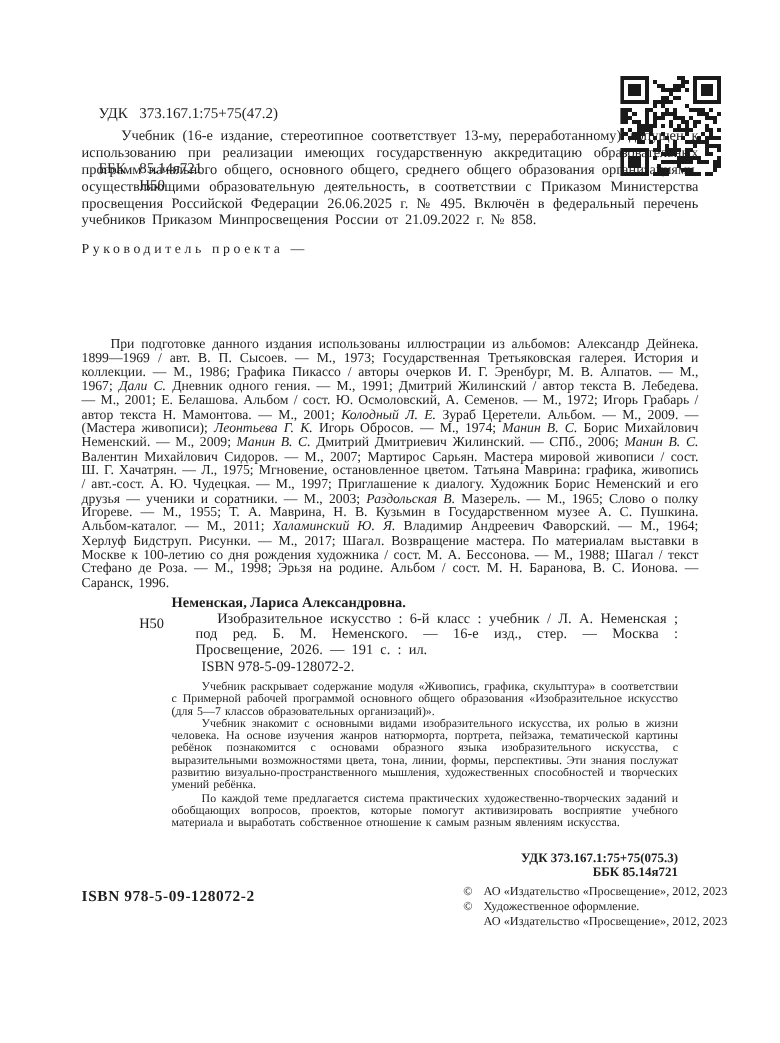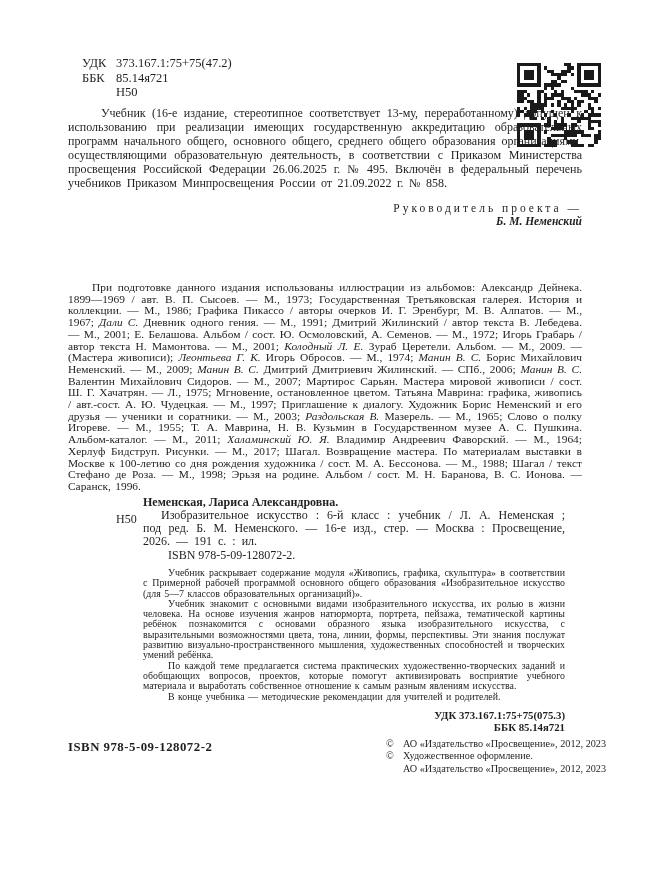--- a/index.html
+++ b/index.html
@@ -4,40 +4,40 @@
 <style>
   html,body{margin:0;padding:0;background:#ffffff;}
   .page{
     position:relative;width:650px;height:869px;background:#ffffff;overflow:hidden;
     font-family:"Liberation Serif","DejaVu Serif",serif;color:#1f1f1f;
   }
   .abs{position:absolute;}
   
   .top-codes{top:56px;left:82px;font-size:12.5px;line-height:14.5px;}
   .top-codes .row{white-space:nowrap;}
-  .top-codes .lbl{display:inline-block;width:34px;}
+  .top-codes .lbl{display:inline-block;width:34px;margin-top:31px;}
   .top-codes .h50{padding-left:34px;}
   
   .qr{top:62px;left:517px;width:84px;height:86px;}
   
   .admission{top:106px;left:68px;width:514px;font-size:12px;line-height:14.1px;
     text-align:justify;text-indent:33px;word-spacing:2.5px;hyphens:auto;}
   
-  .leader{top:202px;left:68px;width:514px;text-align:right;font-size:11.5px;line-height:13.4px;}
+  .leader{top:202px;left:68px;width:514px;text-align:left;font-size:11.5px;line-height:13.4px;}
   .leader .title{letter-spacing:3px;}
   .leader .name{font-weight:bold;font-style:italic;}
   
   .illustr{top:282px;left:68px;width:514px;font-size:11.4px;line-height:11.7px;
     text-align:justify;text-indent:24px;word-spacing:1.5px;hyphens:auto;}
   
   .card{top:496px;left:116px;width:449px;}
   .card-code{position:absolute;left:0;top:16px;font-size:12px;}
   .card-body{margin-left:27px;font-size:12px;line-height:13px;}
   .card-author{font-weight:bold;}
-  .card-desc{text-align:justify;text-indent:18px;word-spacing:3px;}
+  .card-desc{text-align:justify;text-indent:18px;word-spacing:3px;margin-left:20px;}
   .card-isbn{padding-left:25px;margin-top:1px;}
   .annot{margin-top:6px;font-size:9.9px;line-height:10.3px;}
   .annot p{margin:0;text-align:justify;text-indent:25px;word-spacing:1px;hyphens:auto;}
   
   .bottom-codes{top:710px;left:68px;width:497px;text-align:right;
     font-weight:bold;font-size:10.8px;line-height:11.8px;}
   
   .isbn-bottom{top:740px;left:68px;font-size:12.8px;font-weight:bold;letter-spacing:0.5px;}
   .copyright{top:738px;left:386px;font-size:10.2px;line-height:12.3px;}
   .copyright .crow{display:flex;}
@@ -364,36 +364,34 @@
         <rect x="18" y="24" width="1" height="1"></rect>
         <rect x="19" y="24" width="1" height="1"></rect>
         <rect x="21" y="24" width="1" height="1"></rect>
         <rect x="22" y="24" width="1" height="1"></rect>
       </svg></div>
 
   <p class="abs admission" style="margin:0">Учебник (16-е издание, стереотипное соответствует 13-му, переработанному) допущен к использованию при реализации имеющих государственную аккредитацию образовательных программ начального общего, основного общего, среднего общего образования организациями, осуществляющими образовательную деятельность, в соответствии с Приказом Министерства просвещения Российской Федерации 26.06.2025 г. № 495. Включён в федеральный перечень учебников Приказом Минпросвещения России от 21.09.2022 г. № 858.</p>
 
   <div class="abs leader">
     <div class="title">Руководитель проекта —</div>
-    <div class="name">Б. М. Неменский</div>
   </div>
 
   <p class="abs illustr" style="margin:0"><span>При подготовке данного издания использованы иллюстрации из альбомов: Александр Дейнека. 1899—1969 / авт. В. П. Сысоев. — М., 1973; Государственная Третьяковская галерея. История и коллекции. — М., 1986; Графика Пикассо / авторы очерков И. Г. Эренбург, М. В. Алпатов. — М., 1967; </span><span style="font-style: italic;">Дали С.</span><span> Дневник одного гения. — М., 1991; Дмитрий Жилинский / автор текста В. Лебедева. — М., 2001; Е. Белашова. Альбом / сост. Ю. Осмоловский, А. Семенов. — М., 1972; Игорь Грабарь / автор текста Н. Мамонтова. — М., 2001; </span><span style="font-style: italic;">Колодный Л. Е.</span><span> Зураб Церетели. Альбом. — М., 2009. — (Мастера живописи); </span><span style="font-style: italic;">Леонтьева Г. К.</span><span> Игорь Обросов. — М., 1974; </span><span style="font-style: italic;">Манин В. С.</span><span> Борис Михайлович Неменский. — М., 2009; </span><span style="font-style: italic;">Манин В. С.</span><span> Дмитрий Дмитриевич Жилинский. — СПб., 2006; </span><span style="font-style: italic;">Манин В. С.</span><span> Валентин Михайлович Сидоров. — М., 2007; Мартирос Сарьян. Мастера мировой живописи / сост. Ш. Г. Хачатрян. — Л., 1975; Мгновение, остановленное цветом. Татьяна Маврина: графика, живопись / авт.-сост. А. Ю. Чудецкая. — М., 1997; Приглашение к диалогу. Художник Борис Неменский и его друзья — ученики и соратники. — М., 2003; </span><span style="font-style: italic;">Раздольская В.</span><span> Мазерель. — М., 1965; Слово о полку Игореве. — М., 1955; Т. А. Маврина, Н. В. Кузьмин в Государственном музее А. С. Пушкина. Альбом-каталог. — М., 2011; </span><span style="font-style: italic;">Халаминский Ю. Я.</span><span> Владимир Андреевич Фаворский. — М., 1964; Херлуф Бидструп. Рисунки. — М., 2017; Шагал. Возвращение мастера. По материалам выставки в Москве к 100-летию со дня рождения художника / сост. М. А. Бессонова. — М., 1988; Шагал / текст Стефано де Роза. — М., 1998; Эрьзя на родине. Альбом / сост. М. Н. Баранова, В. С. Ионова. — Саранск, 1996.</span></p>
 
   <div class="abs card">
     <div class="card-code">Н50</div>
     <div class="card-body">
       <div class="card-author">Неменская, Лариса Александровна.</div>
       <div class="card-desc">Изобразительное искусство : 6-й класс : учебник / Л. А. Неменская ; под ред. Б. М. Неменского. — 16-е изд., стер. — Москва : Просвещение, 2026. — 191 с. : ил.</div>
       <div class="card-isbn">ISBN 978-5-09-128072-2.</div>
       <div class="annot">
           <p>Учебник раскрывает содержание модуля «Живопись, графика, скульптура» в соответствии с Примерной рабочей программой основного общего образования «Изобразительное искусство (для 5—7 классов образовательных организаций)».</p>
           <p>Учебник знакомит с основными видами изобразительного искусства, их ролью в жизни человека. На основе изучения жанров натюрморта, портрета, пейзажа, тематической картины ребёнок познакомится с основами образного языка изобразительного искусства, с выразительными возможностями цвета, тона, линии, формы, перспективы. Эти знания послужат развитию визуально-пространственного мышления, художественных способностей и творческих умений ребёнка.</p>
           <p>По каждой теме предлагается система практических художественно-творческих заданий и обобщающих вопросов, проектов, которые помогут активизировать восприятие учебного материала и выработать собственное отношение к самым разным явлениям искусства.</p>
-          <p>В конце учебника — методические рекомендации для учителей и родителей.</p>
         </div>
     </div>
   </div>
 
   <div class="abs bottom-codes">
     <div>УДК 373.167.1:75+75(075.3)</div>
     <div>ББК 85.14я721</div>
   </div>
 
   <div class="abs isbn-bottom">ISBN 978-5-09-128072-2</div>

